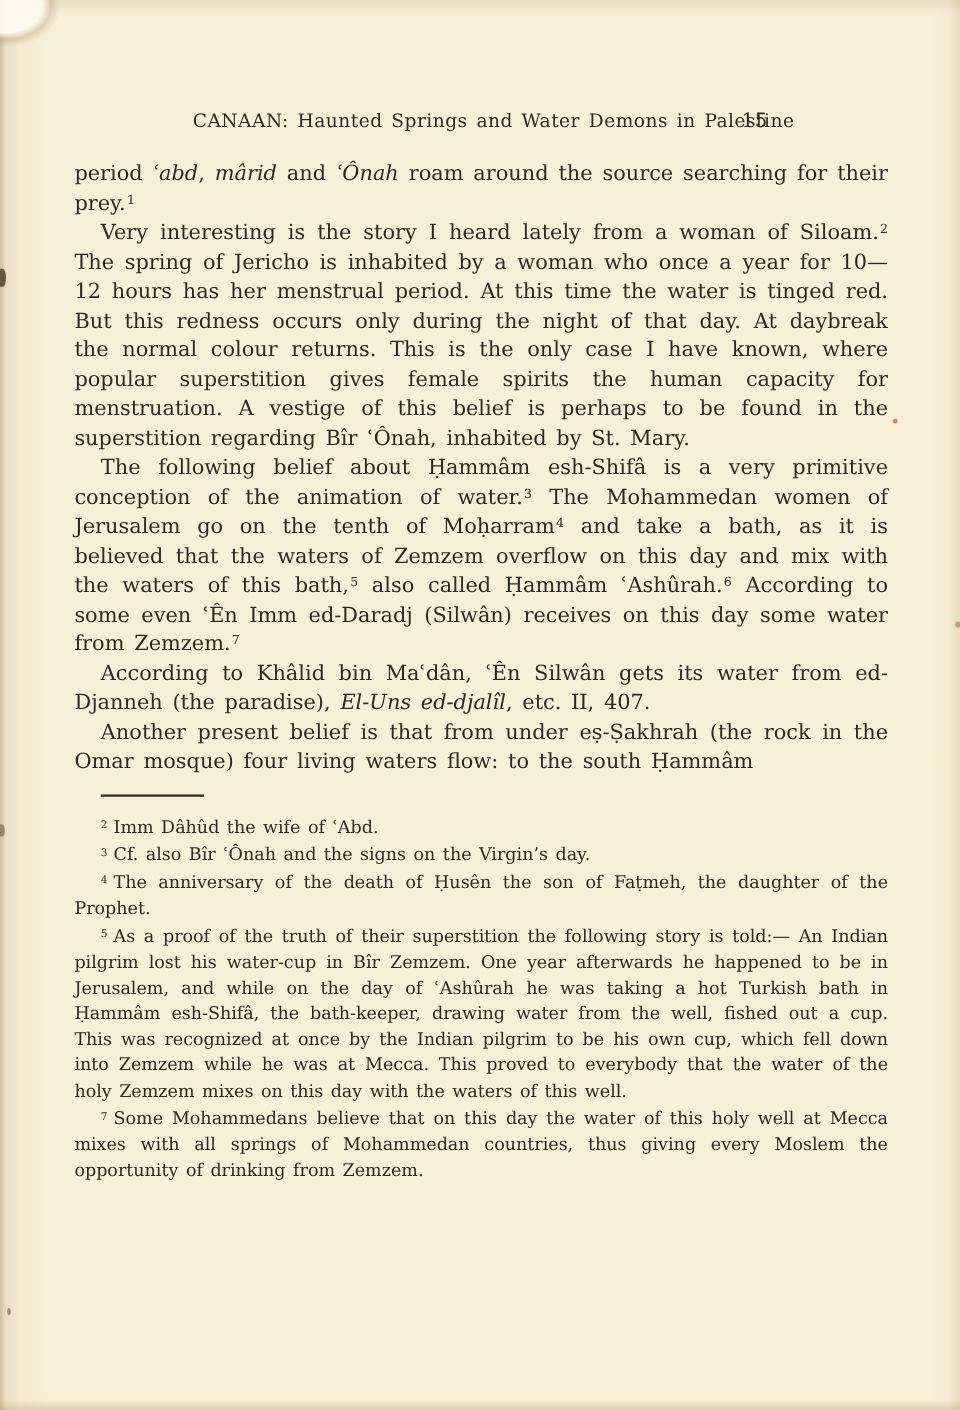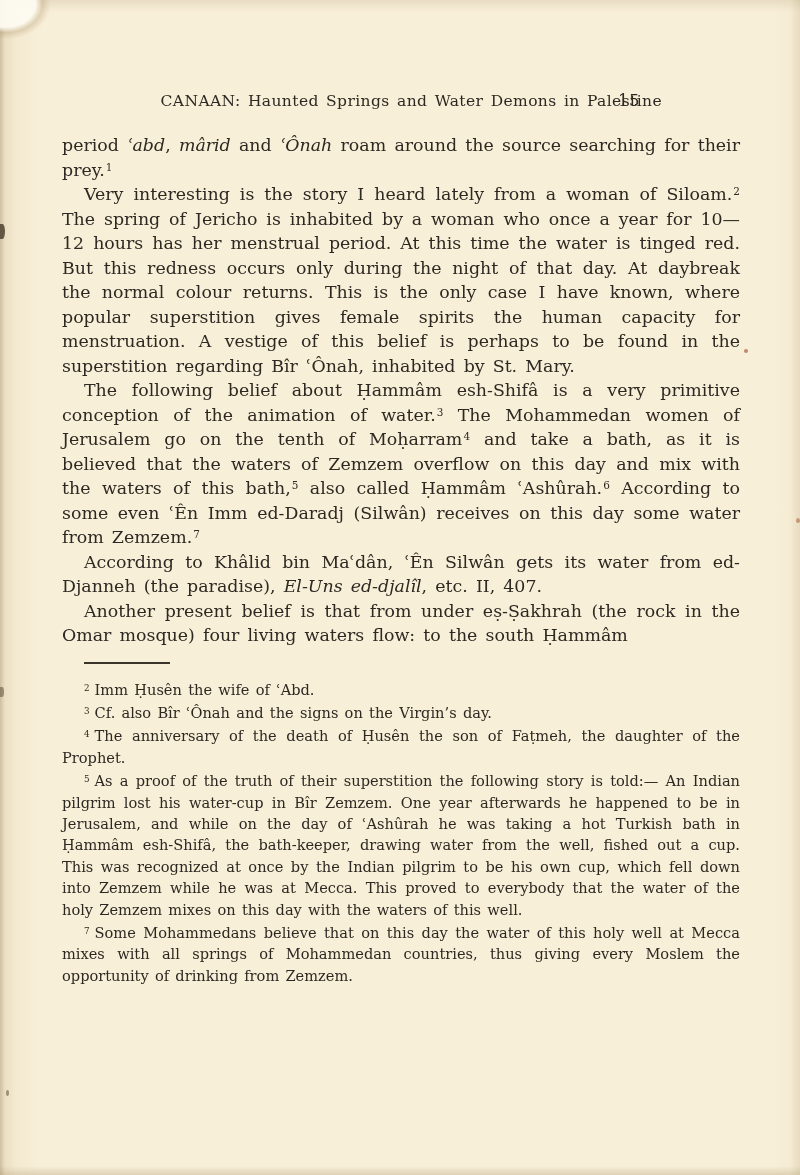--- a/index.html
+++ b/index.html
@@ -116,21 +116,21 @@
       <p class="para"><span>period </span><i>ʿabd</i><span>, </span><i>mârid</i><span> and </span><i>ʿÔnah</i><span> roam around the source searching for their prey.</span><sup>1</sup></p>
       <p class="para indent"><span>Very interesting is the story I heard lately from a woman of Siloam.</span><sup>2</sup><span> The spring of Jericho is inhabited by a woman who once a year for 10—12 hours has her menstrual period.  At this time the water is tinged red.  But this redness occurs only during the night of that day.  At daybreak the normal colour returns.  This is the only case I have known, where popular superstition gives female spirits the human capacity for menstruation.  A vestige of this belief is perhaps to be found in the superstition regarding Bîr ʿÔnah, inhabited by St. Mary.</span></p>
       <p class="para indent"><span>The following belief about Ḥammâm esh-Shifâ is a very primitive conception of the animation of water.</span><sup>3</sup><span> The Mohammedan women of Jerusalem go on the tenth of Moḥarram</span><sup>4</sup><span> and take a bath, as it is believed that the waters of Zemzem overflow on this day and mix with the waters of this bath,</span><sup>5</sup><span> also called Ḥammâm ʿAshûrah.</span><sup>6</sup><span> According to some even ʿÊn Imm ed-Daradj (Silwân) receives on this day some water from Zemzem.</span><sup>7</sup></p>
       <p class="para indent"><span>According to Khâlid bin Maʿdân, ʿÊn Silwân gets its water from ed-Djanneh (the paradise), </span><i>El-Uns ed-djalîl</i><span>, etc. II, 407.</span></p>
       <p class="para indent"><span>Another present belief is that from under eṣ-Ṣakhrah (the rock in the Omar mosque) four living waters flow: to the south Ḥammâm</span></p>
     </div>
 
     <div class="fn-rule"></div>
 
     <div class="footnotes">
-      <p class="fn"><sup class="fn-marker">2</sup><span><span>Imm Ḥusên the wife of ʿAbd.</span></span></p>
+      <p class="fn"><sup class="fn-marker">2</sup><span><span>Imm Dâhûd the wife of ʿAbd.</span></span></p>
       <p class="fn"><sup class="fn-marker">3</sup><span><span>Cf. also Bîr ʿÔnah and the signs on the Virgin’s day.</span></span></p>
       <p class="fn"><sup class="fn-marker">4</sup><span><span>The anniversary of the death of Ḥusên the son of Faṭmeh, the daughter of the Prophet.</span></span></p>
       <p class="fn"><sup class="fn-marker">5</sup><span><span>As a proof of the truth of their superstition the following story is told:— An Indian pilgrim lost his water-cup in Bîr Zemzem.  One year afterwards he happened to be in Jerusalem, and while on the day of ʿAshûrah he was taking a hot Turkish bath in Ḥammâm esh-Shifâ, the bath-keeper, drawing water from the well, fished out a cup.  This was recognized at once by the Indian pilgrim to be his own cup, which fell down into Zemzem while he was at Mecca.  This proved to everybody that the water of the holy Zemzem mixes on this day with the waters of this well.</span></span></p>
       <p class="fn"><sup class="fn-marker">7</sup><span><span>Some Mohammedans believe that on this day the water of this holy well at Mecca mixes with all springs of Mohammedan countries, thus giving every Moslem the opportunity of drinking from Zemzem.</span></span></p>
     </div>
 
   </div>
 </div>
 
 </body></html>

